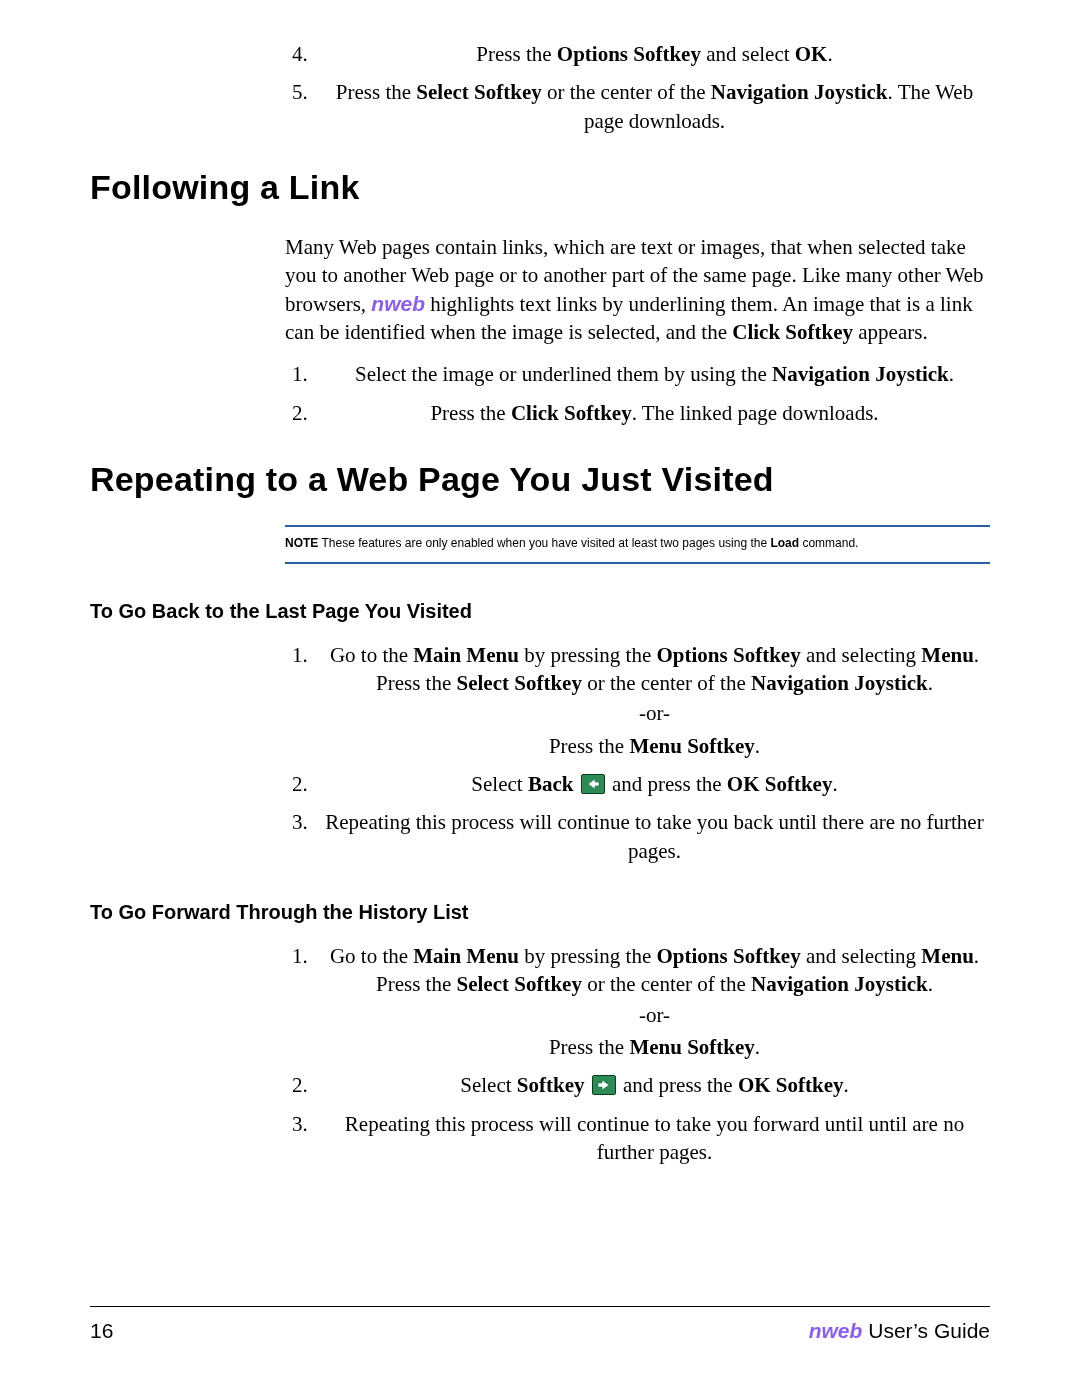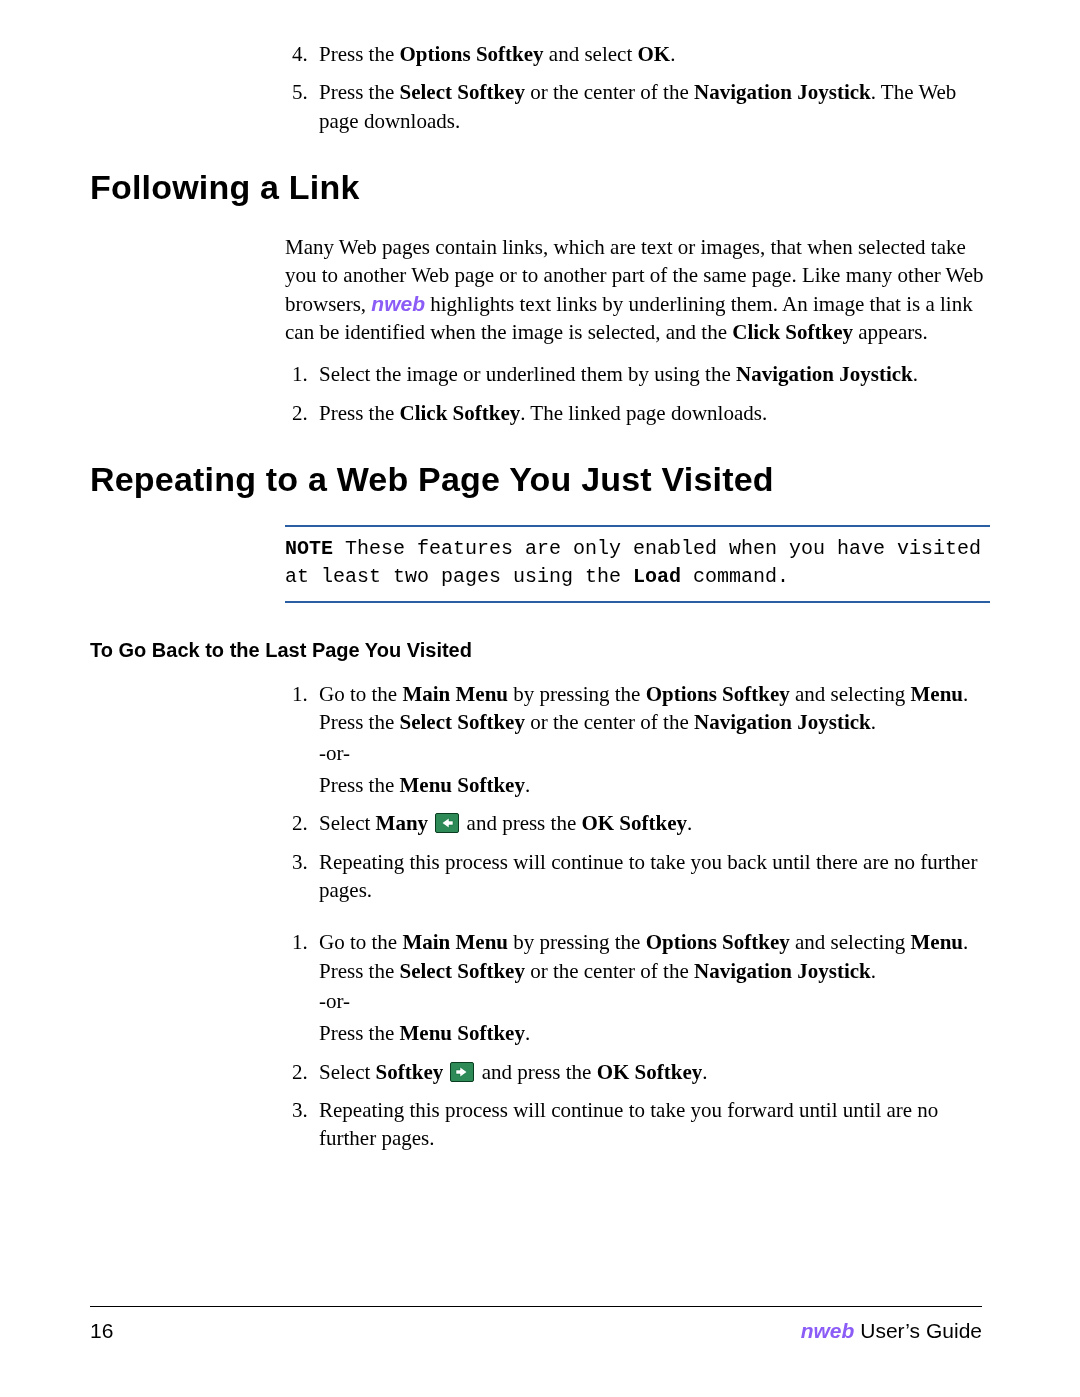--- a/index.html
+++ b/index.html
@@ -34,20 +34,21 @@
   .body-indent {
     margin-left: 195px;
   }
   ol.steps {
     margin: 0 0 24px 0;
     padding-left: 28px;
   }
   ol.steps > li {
     padding-left: 6px;
     margin-bottom: 10px;
+    text-align: center;
   }
   ol.steps > li::marker {
     font-family: "Times New Roman", Times, serif;
   }
   h1.section {
     font-family: Arial, Helvetica, sans-serif;
     font-weight: bold;
     font-size: 34px;
     margin: 30px 0 22px 0;
     letter-spacing: 0.2px;
@@ -66,31 +67,31 @@
     font-family: Arial, Helvetica, sans-serif;
     font-weight: bold;
     font-style: italic;
   }
   .bold { font-weight: bold; }
   .note-box {
     border-top: 2px solid #2A5FA3;
     border-bottom: 2px solid #2A5FA3;
     padding: 8px 0 10px 0;
     margin: 8px 0 4px 0;
-    font-family: Liberation Mono, monospace;
-    font-size: 20px;
+    font-family: Liberation Sans, sans-serif;
+    font-size: 12px;
     line-height: 1.4;
   }
   .note-box .note-label {
     font-weight: bold;
   }
   .footer {
     position: absolute;
     left: 90px;
-    right: 98px;
+    right: 90px;
     bottom: 52px;
     border-top: 1px solid #000;
     padding-top: 10px;
     font-family: "Trebuchet MS", Verdana, Arial, sans-serif;
     font-size: 21px;
     display: flex;
     justify-content: space-between;
     align-items: baseline;
   }
   .footer .nweb {
@@ -163,32 +164,33 @@
   <h2 class="subsection">To Go Back to the Last Page You Visited</h2>
 
   <div class="body-indent">
     <ol class="steps">
       <li>
         <span>Go to the </span><span class="bold">Main Menu</span><span> by pressing the </span><span class="bold">Options Softkey</span><span> and selecting </span><span class="bold">Menu</span><span>. Press the </span><span class="bold">Select Softkey</span><span> or the center of the </span><span class="bold">Navigation Joystick</span><span>.</span>
         <div class="or-line">-or-</div>
         <span>Press the </span><span class="bold">Menu Softkey</span><span>.</span>
       </li>
       <li>
-        <span>Select </span><span class="bold">Many</span>
+        <span>Select </span><span class="bold">Back</span>
         <span class="inline-icon">
           <svg width="20" height="16" viewBox="0 0 20 16">
               <path d="M12 3 L5 8 L12 13 L12 10 L16 10 L16 6 L12 6 Z" fill="#ffffff" stroke="#063" stroke-width="0.5"></path>
             </svg>
         </span>
         <span> and press the </span><span class="bold">OK Softkey</span><span>.</span>
       </li>
       <li>Repeating this process will continue to take you back until there are no further pages.</li>
     </ol>
   </div>
 
+  <h2 class="subsection">To Go Forward Through the History List</h2>
 
   <div class="body-indent">
     <ol class="steps">
       <li>
         <span>Go to the </span><span class="bold">Main Menu</span><span> by pressing the </span><span class="bold">Options Softkey</span><span> and selecting </span><span class="bold">Menu</span><span>. Press the </span><span class="bold">Select Softkey</span><span> or the center of the </span><span class="bold">Navigation Joystick</span><span>.</span>
         <div class="or-line">-or-</div>
         <span>Press the </span><span class="bold">Menu Softkey</span><span>.</span>
       </li>
       <li>
         <span>Select </span><span class="bold">Softkey</span>

